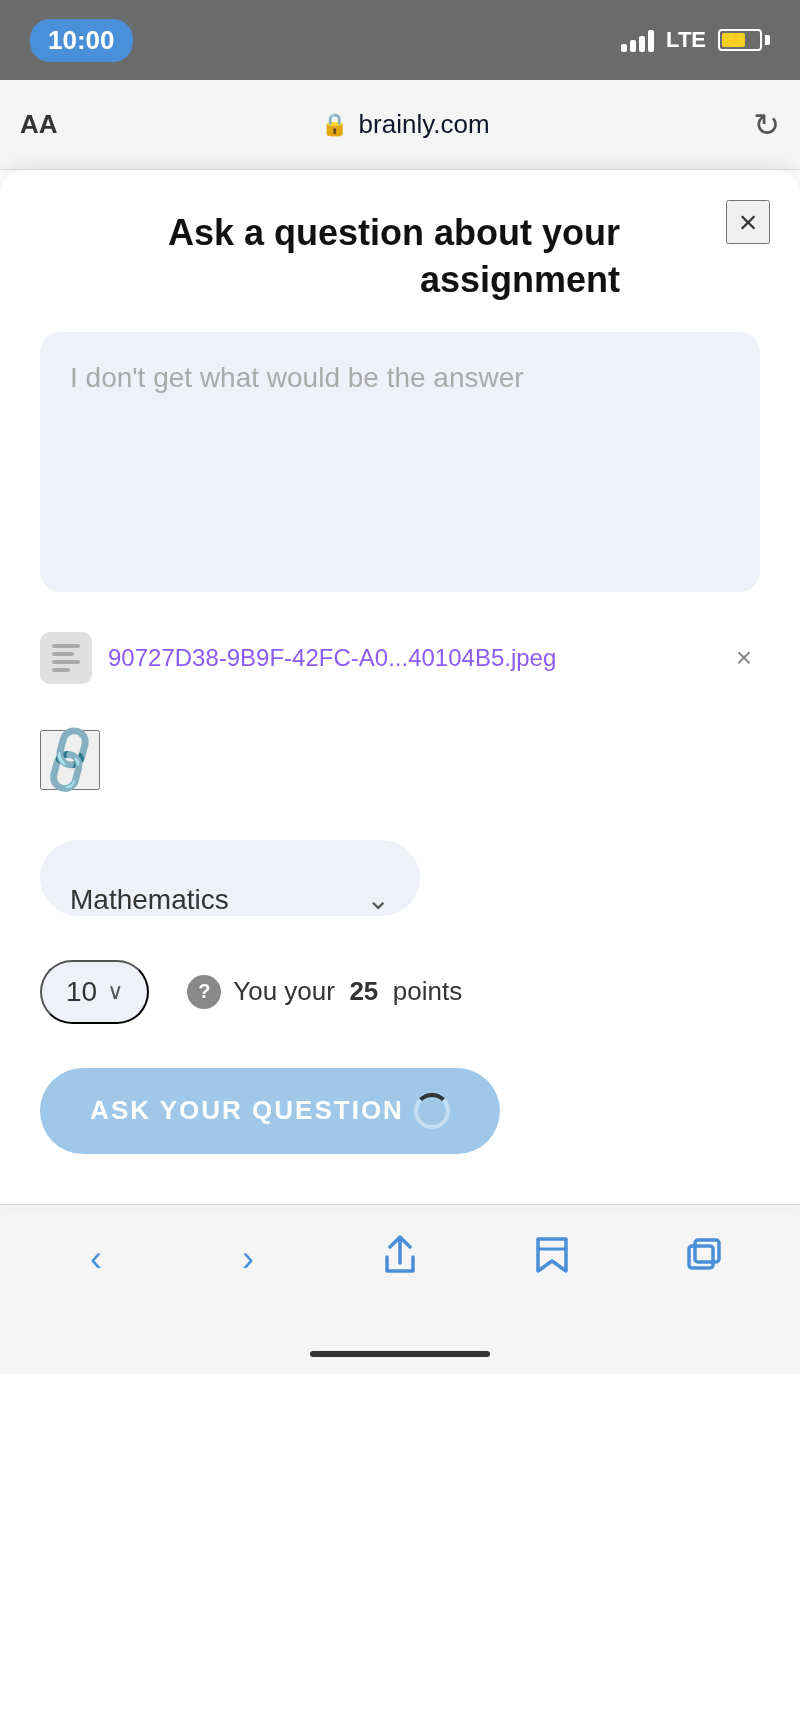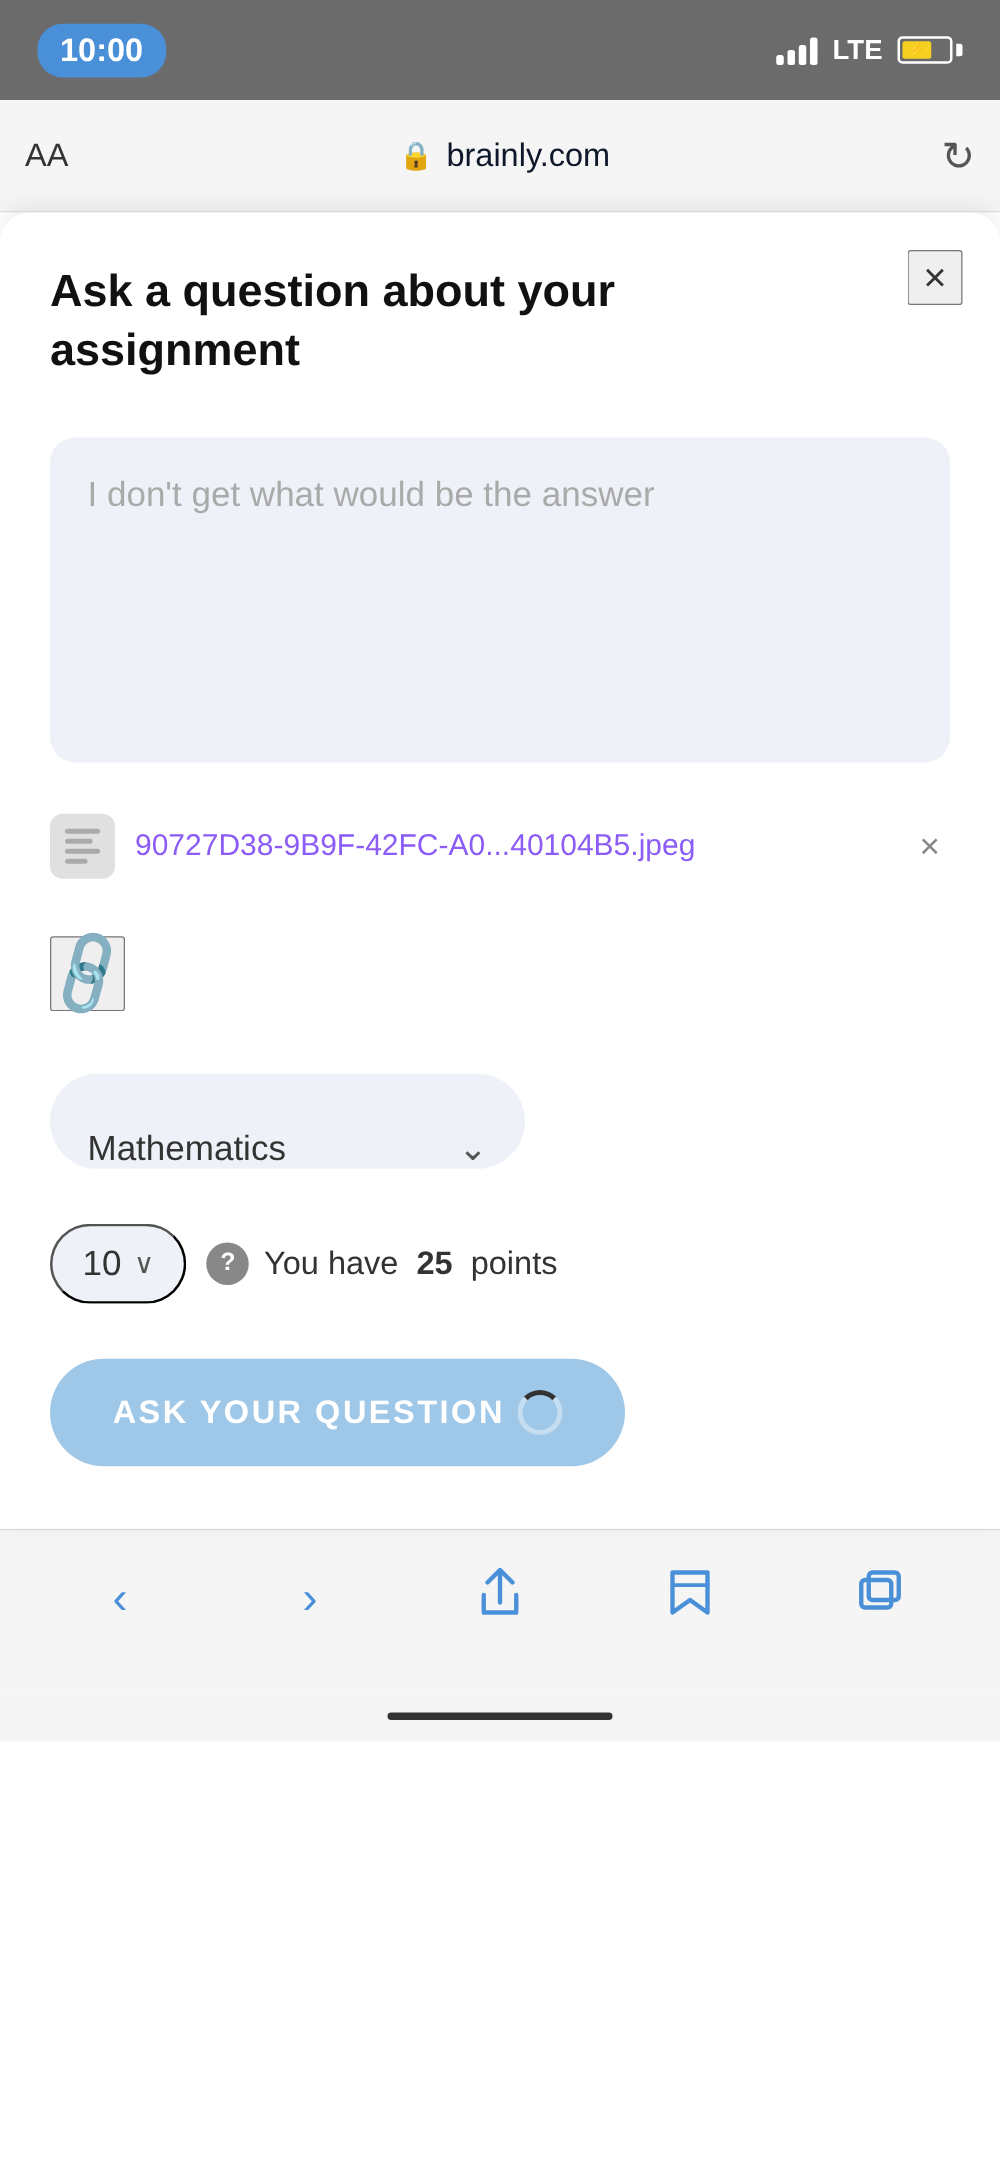--- a/index.html
+++ b/index.html
@@ -102,21 +102,21 @@
       display: flex;
       align-items: center;
       padding: 0 20px;
       gap: 20px;
       border-bottom: 1px solid #ddd;
     }
 
     .browser-aa {
       font-size: 26px;
       color: #333;
-      font-weight: 400;
+      font-weight: 700;
     }
 
     .browser-url-bar {
       flex: 1;
       display: flex;
       align-items: center;
       justify-content: center;
       gap: 10px;
     }
 
@@ -163,23 +163,24 @@
       justify-content: center;
       cursor: pointer;
       font-size: 32px;
       color: #333;
     }
 
     .modal-title {
       font-size: 36px;
       font-weight: 700;
       color: #111;
-      margin-bottom: 46px;
+      margin-bottom: 28px;
       line-height: 1.3;
       max-width: 580px;
+      text-align: right;
     }
 
     
     .question-textarea {
       width: 100%;
       min-height: 260px;
       background: #eef2f8;
       border: none;
       border-radius: 20px;
       padding: 30px;
@@ -277,21 +278,21 @@
 
     .chevron-down {
       font-size: 28px;
       color: #555;
     }
 
     
     .points-row {
       display: flex;
       align-items: center;
-      gap: 16px;
+      gap: 38px;
       margin-bottom: 44px;
     }
 
     .points-selector {
       display: flex;
       align-items: center;
       gap: 10px;
       background: #eef2f8;
       border-radius: 40px;
       padding: 14px 24px;
@@ -544,21 +545,21 @@
 
     
     <div class="points-row">
       <button class="points-selector">
         <span class="points-value">10</span>
         <span class="points-chevron">∨</span>
       </button>
       <div class="points-info">
         <div class="question-mark-circle">?</div>
         <span class="points-text">
-          <span>You have</span>
+          <span>You your</span>
           &nbsp;<strong>25</strong>&nbsp;
           <span>points</span>
         </span>
       </div>
     </div>
 
     
     <button class="ask-button">
       <span class="ask-button-label">ASK YOUR QUESTION</span>
       <div class="loading-spinner"></div>

